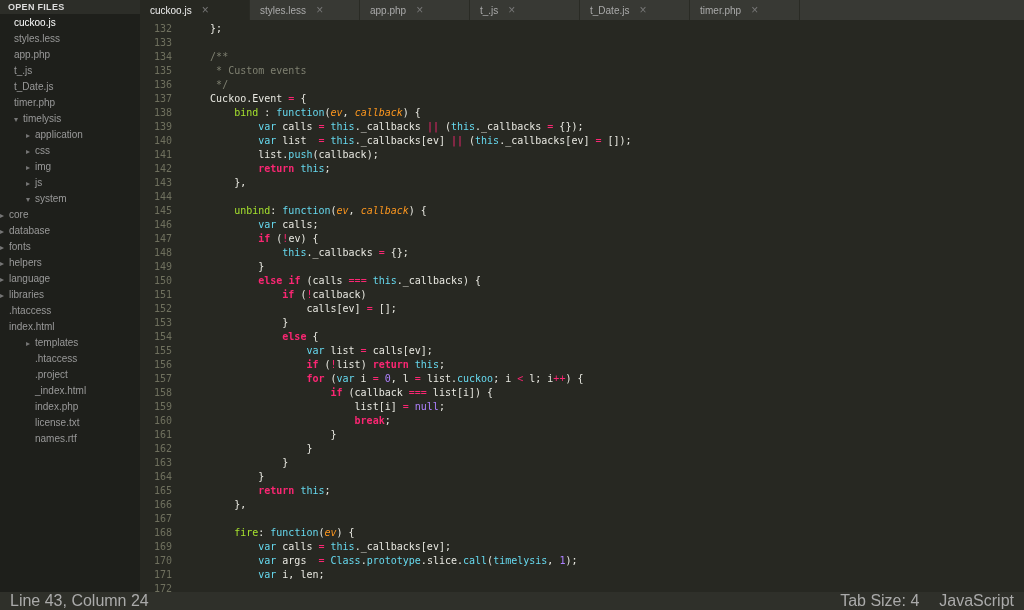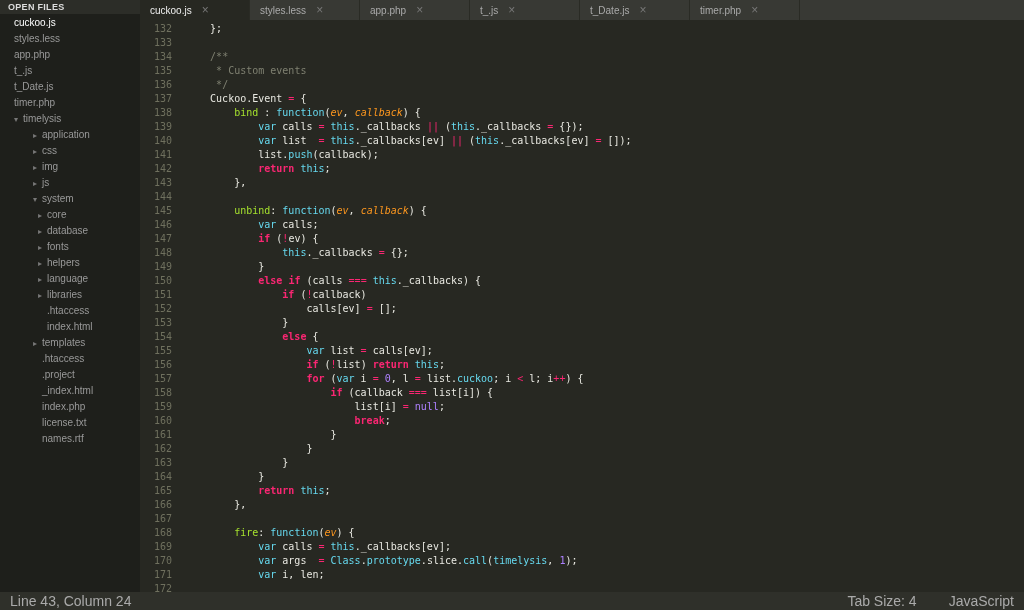--- a/index.html
+++ b/index.html
@@ -27,22 +27,22 @@
   background: #2c2d28;
   color: #ddd;
   font-size: 9px;
   font-weight: bold;
   padding: 2px 8px;
   letter-spacing: 0.3px;
 }
 .sidebar ul { list-style: none; }
 .sidebar li { padding: 2.5px 0; cursor: pointer; }
 .sidebar .indent-1 { padding-left: 14px; }
-.sidebar .indent-2 { padding-left: 26px; margin-left: 7px; }
-.sidebar .indent-3 { padding-left: 38px; }
+.sidebar .indent-2 { padding-left: 26px; }
+.sidebar .indent-3 { }
 .sidebar .active { color: #fff; }
 .tri {
   display: inline-block;
   width: 9px;
   font-size: 8px;
   color: #777;
 }
 .editor { flex: 1; display: flex; flex-direction: column; overflow: hidden; }
 .tabbar {
   display: flex;
@@ -81,25 +81,25 @@
   font-size: 10px;
   line-height: 14px;
   white-space: pre;
   color: #e8e8e1;
 }
 .statusbar {
   height: 18px;
   background: #2f302a;
   color: #aaa;
   font-family: -apple-system, "Helvetica Neue", Arial, sans-serif;
-  font-size: 14px;
+  font-size: 16px;
   display: flex;
   align-items: center;
   padding: 0 10px;
-  gap: 32px;
+  gap: 20px;
 }
 .statusbar .spacer { flex: 1; }
 
 
 .cm-c { color: #7f8071; } 
 .cm-kw { color: #f92672; font-weight: bold; }
 .cm-st { color: #66d9ef; }
 .cm-num { color: #ae81ff; }
 .cm-fn { color: #a6e22e; }
 .cm-param { color: #fd971f; font-style: italic; }

